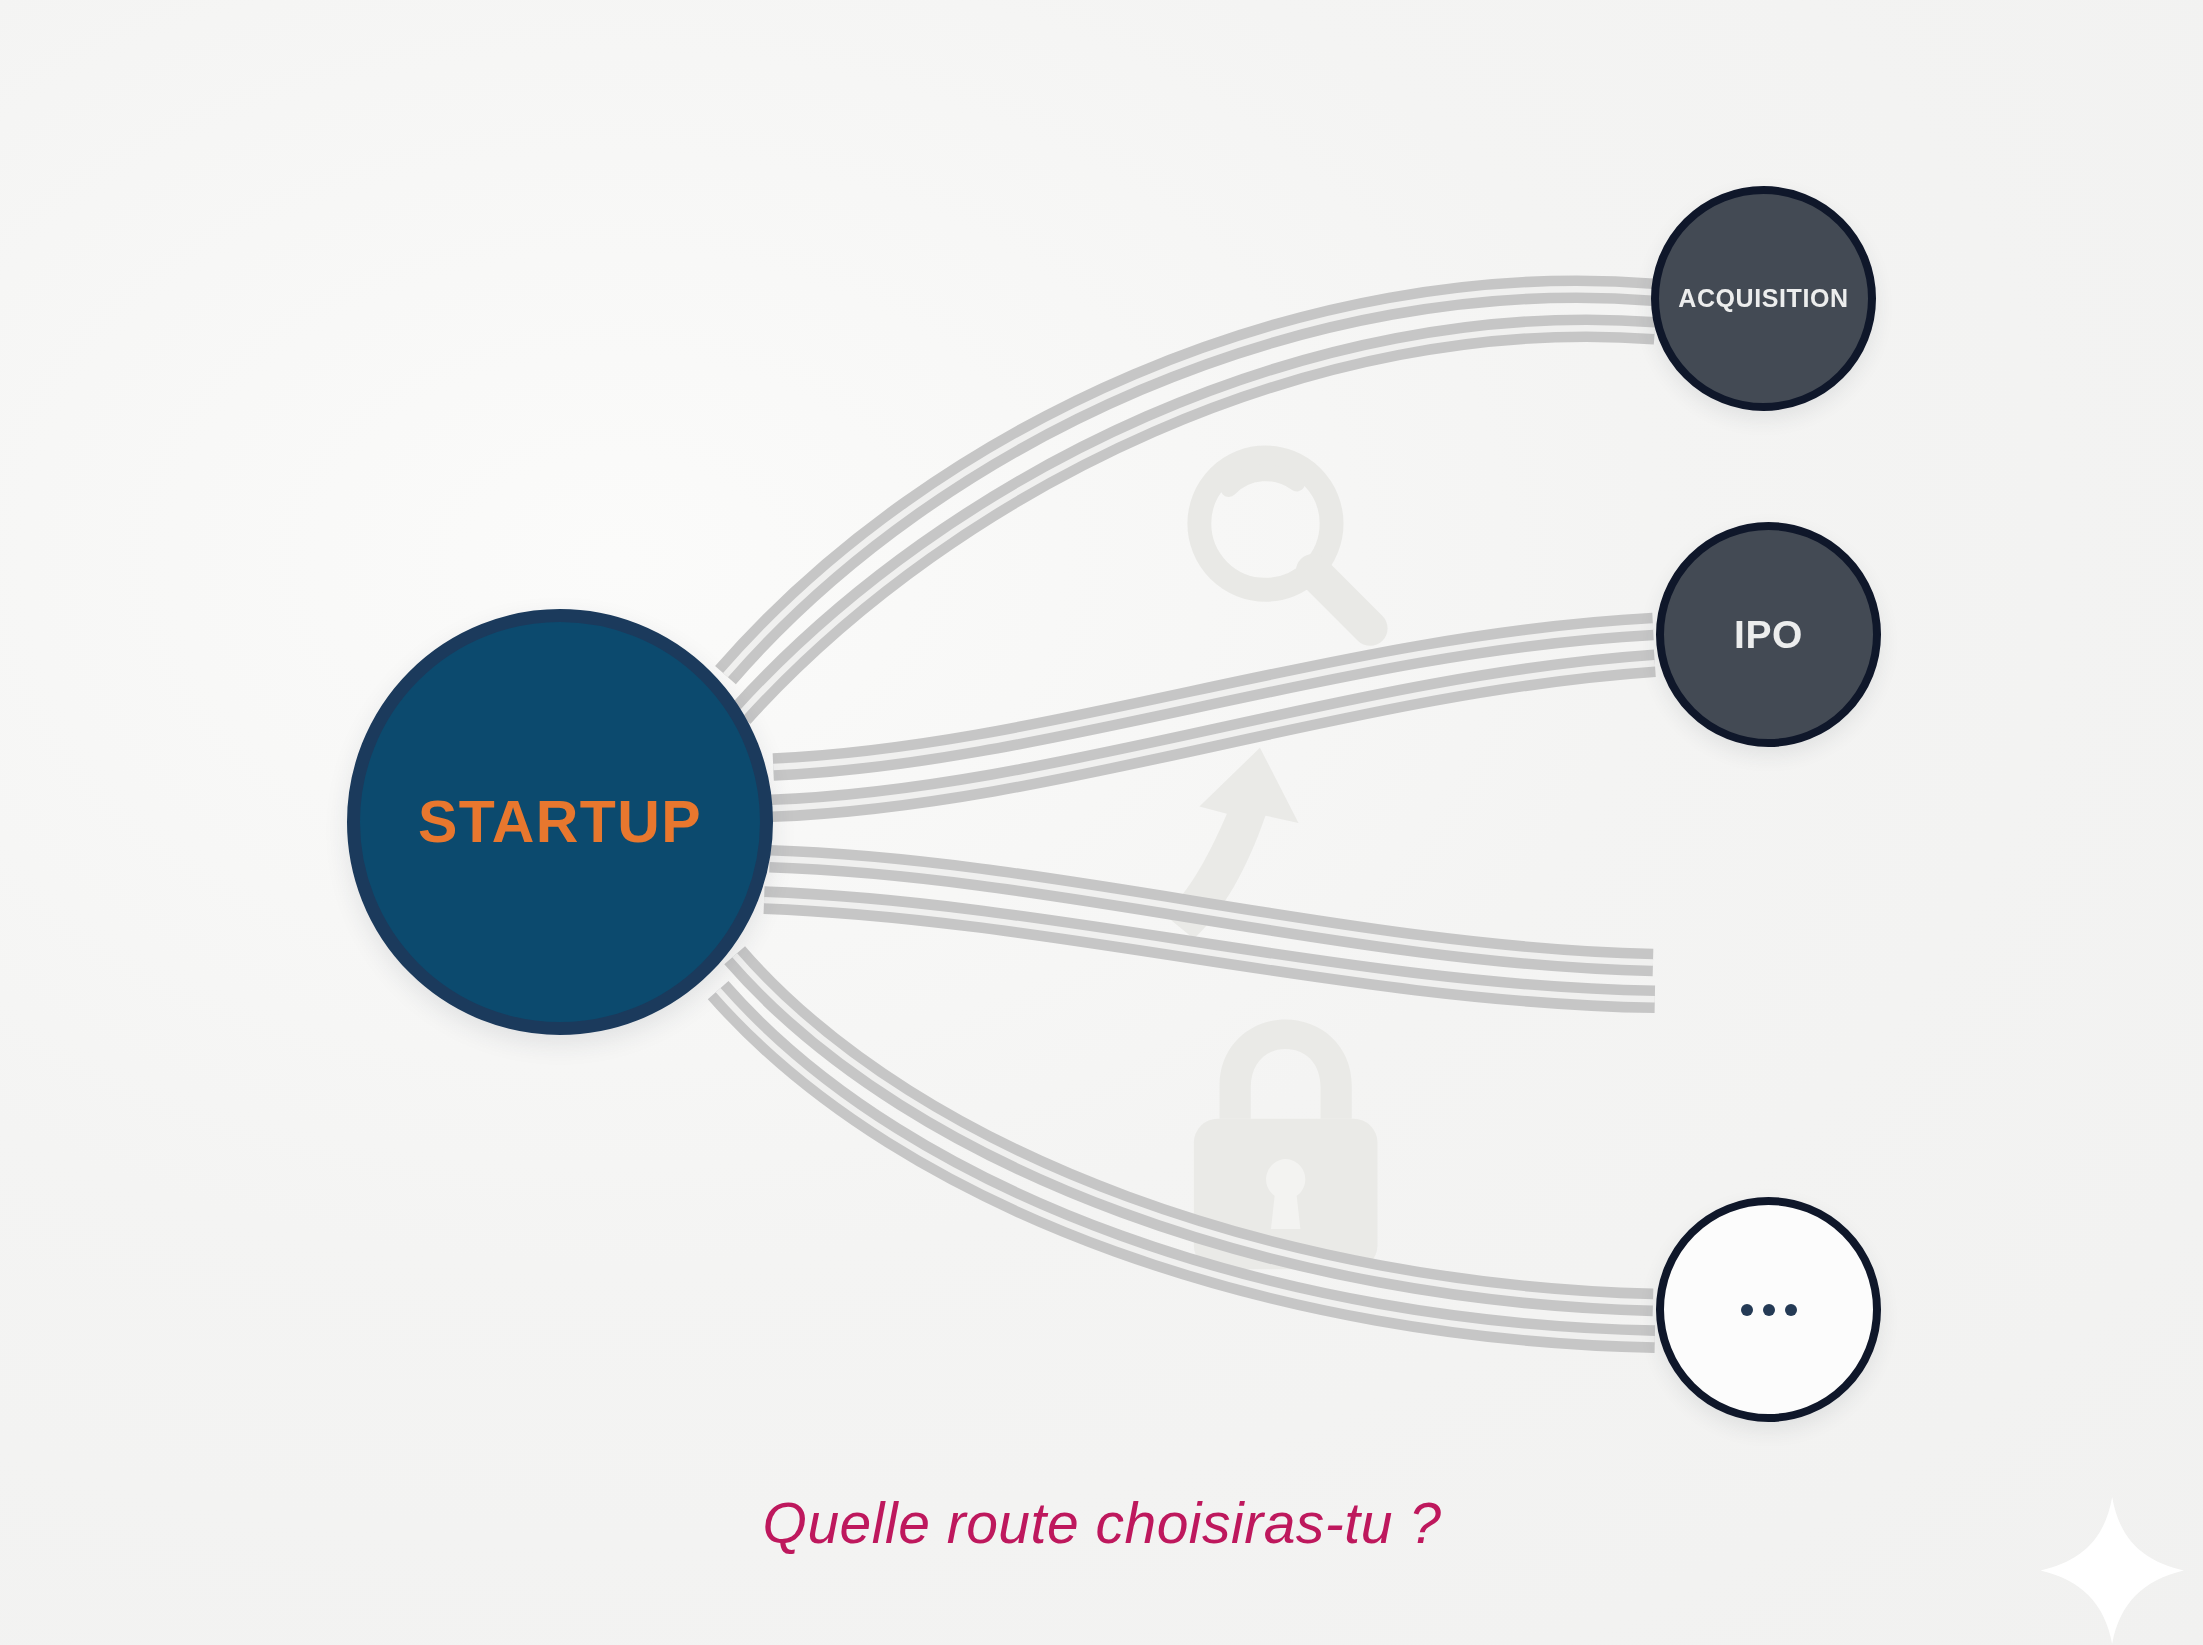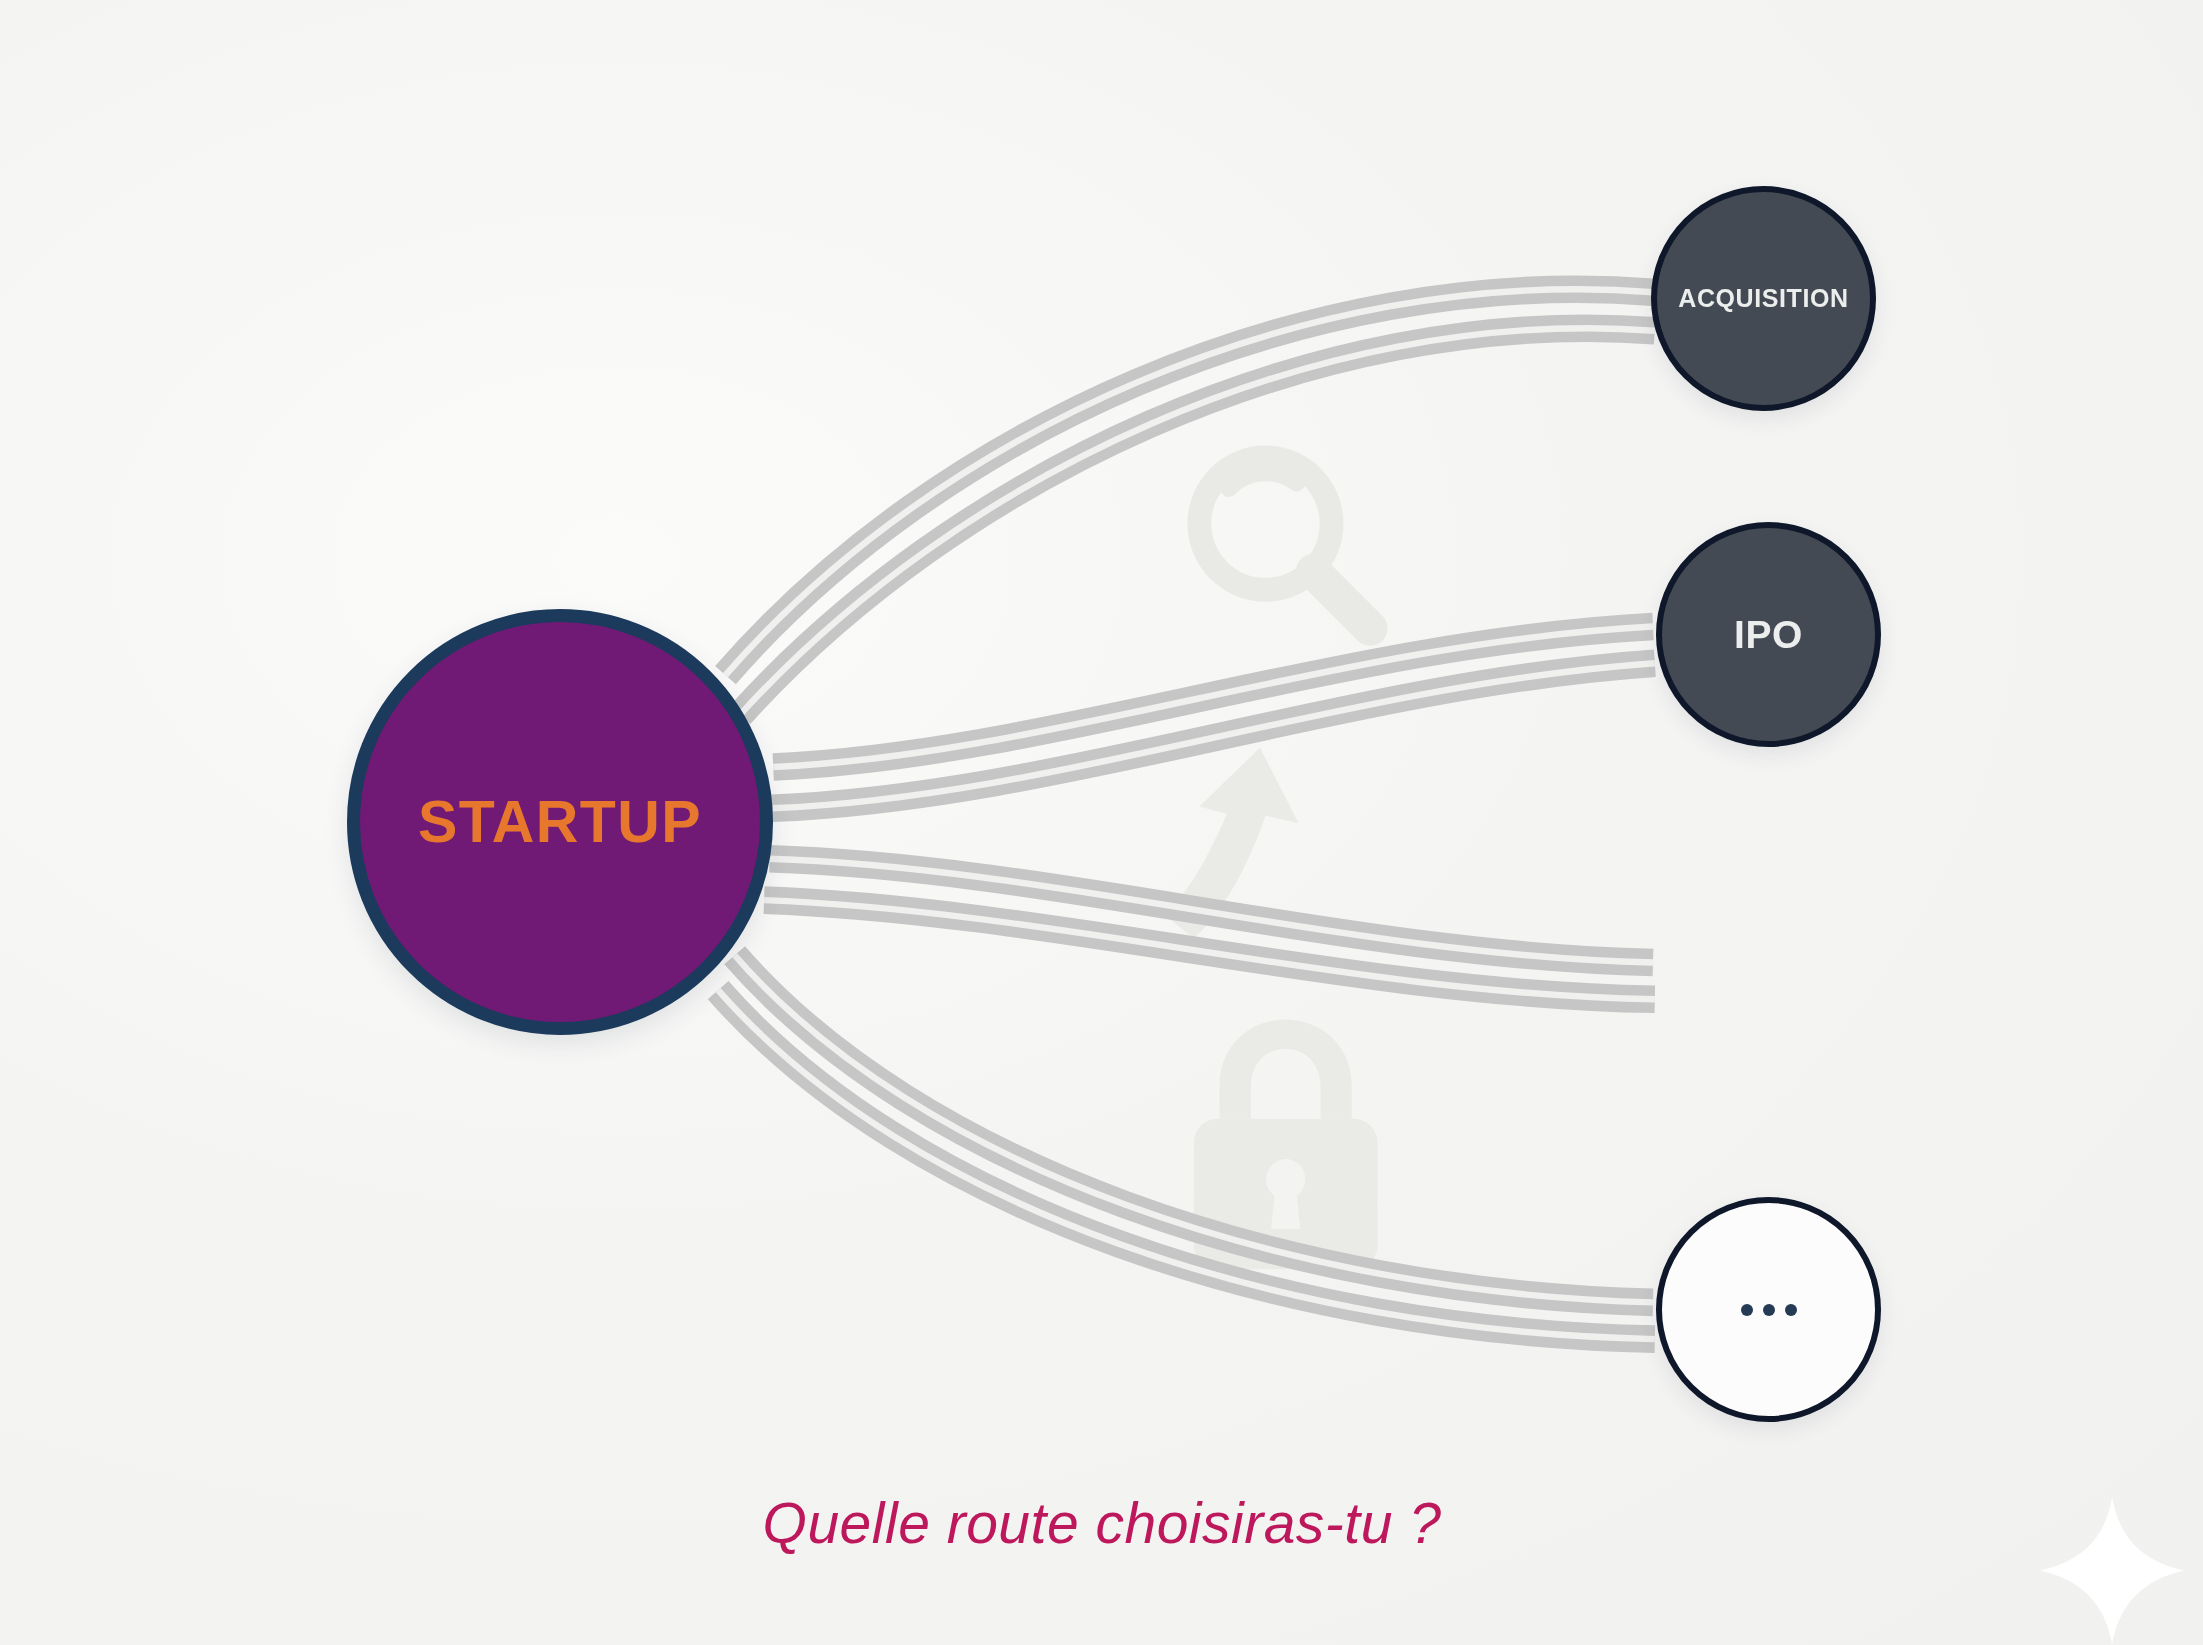--- a/index.html
+++ b/index.html
@@ -37,37 +37,37 @@
     align-items: center;
     justify-content: center;
     text-align: center;
   }
   
   #node-startup {
     left: 347px;
     top: 609px;
     width: 426px;
     height: 426px;
-    background: #701a75;
+    background: #0c4a6e;
     border: 13.8px solid #1b3a5c;
     box-shadow: 0 9.2px 24px rgba(40,52,70,0.10);
     z-index: 6;
   }
   #node-startup .node-label {
     color: #e8772e;
     font-size: 59px;
     font-weight: 700;
     letter-spacing: 1.4px;
     line-height: 1;
   }
   
   .node-option {
     width: 225px;
     height: 225px;
-    border: 6px solid #0f172a;
+    border: 8px solid #0f172a;
     z-index: 6;
     box-shadow: 0 8.3px 20px rgba(40,52,70,0.09);
   }
   .node-option.filled { background: #434a54; }
   .node-option.hollow { background: #fcfcfc; }
   .node-option .node-label {
     color: #eceded;
     font-weight: 700;
     line-height: 1;
     letter-spacing: 0.6px;

